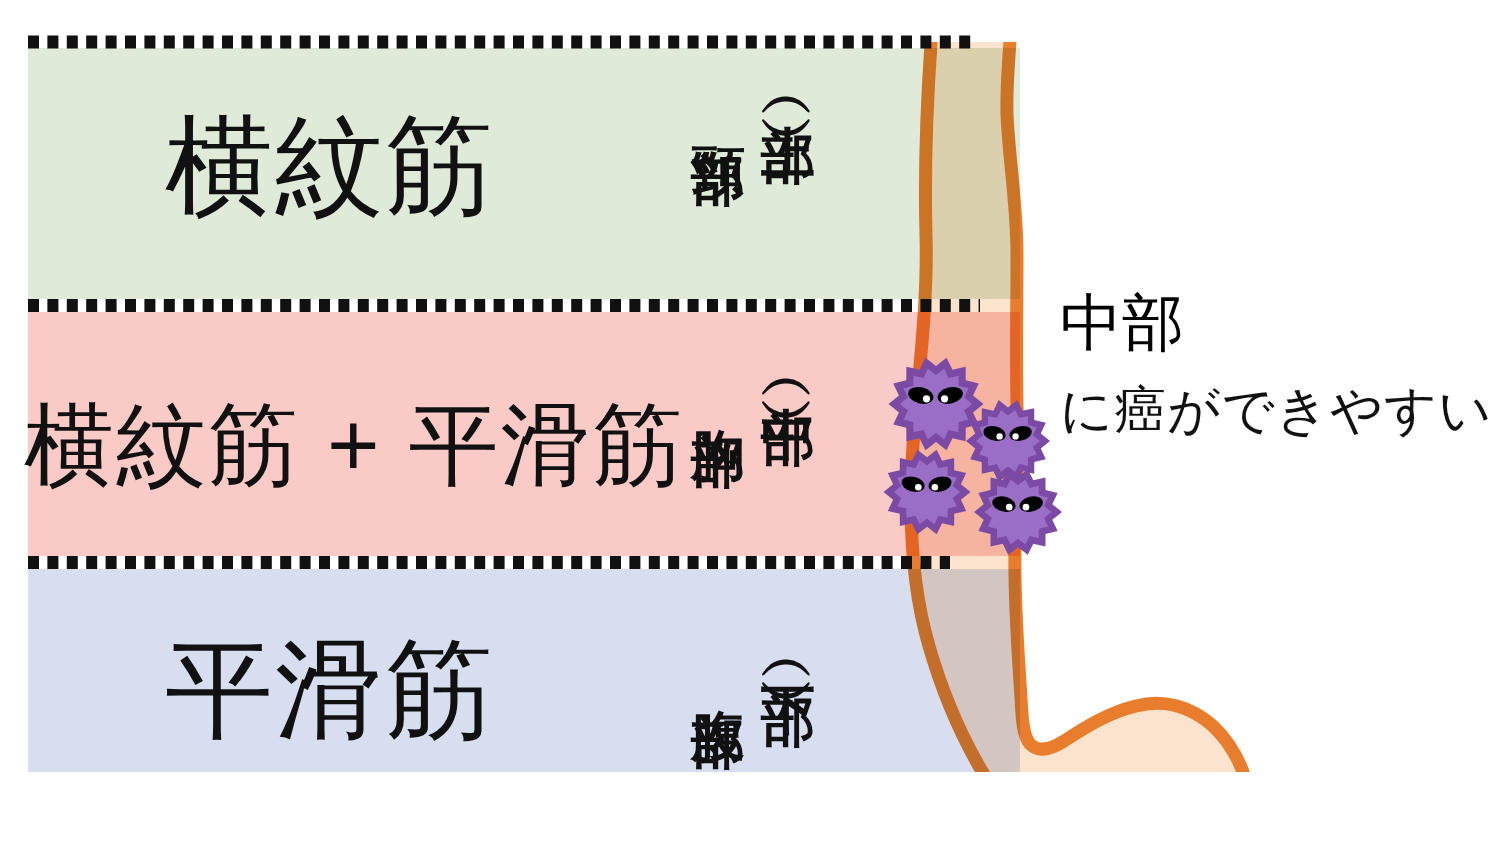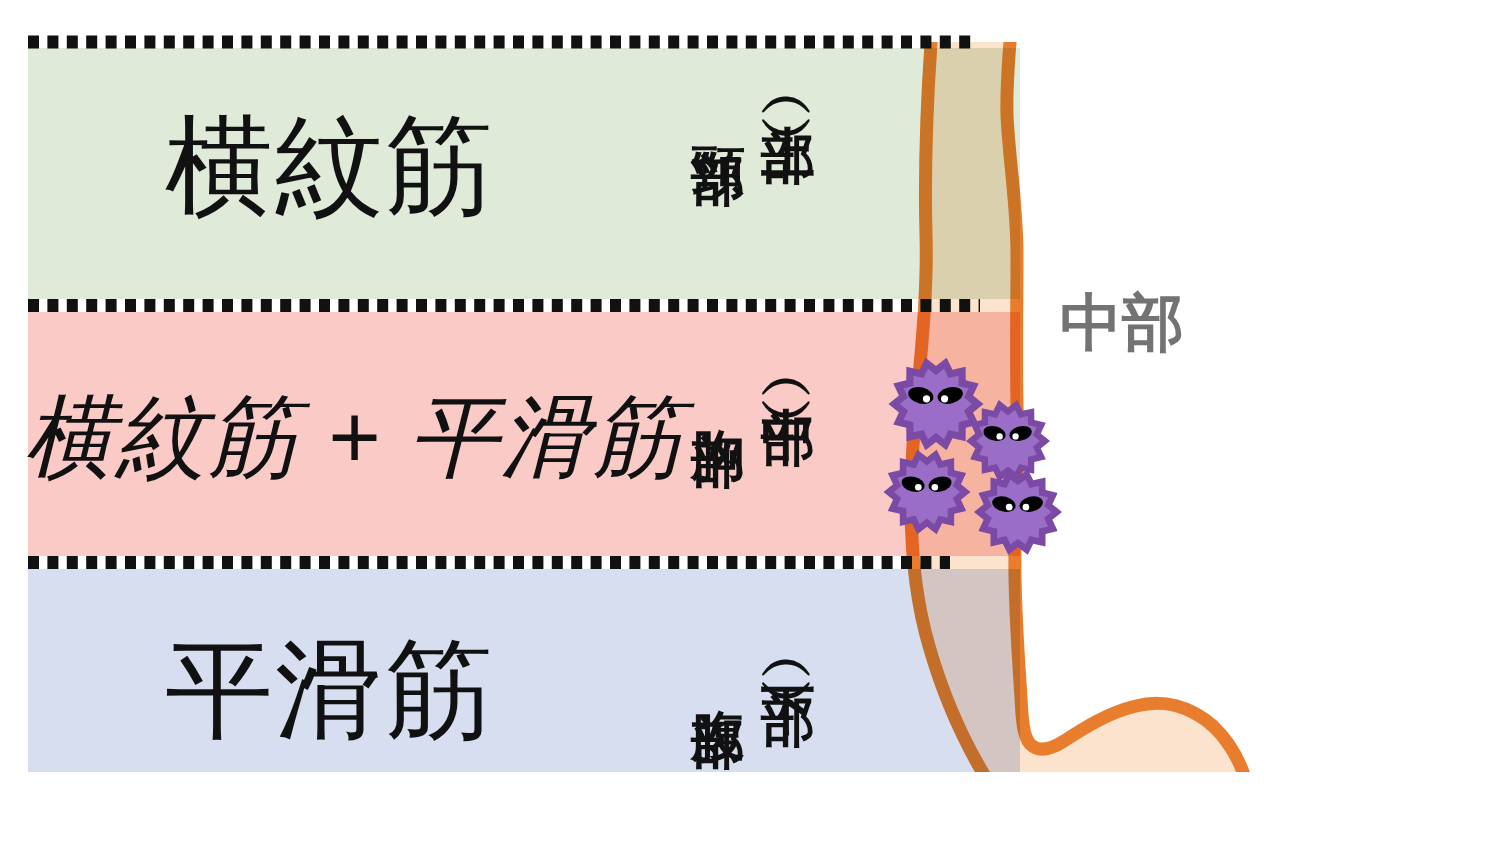--- a/index.html
+++ b/index.html
@@ -17,21 +17,21 @@
   .muscle-label{
     left:24px;width:612px;text-align:center;
     font-size:108px;letter-spacing:2px;font-weight:500;
   }
   .muscle-label.mid{font-size:90px;}
   .v-col{
     writing-mode:vertical-rl;text-orientation:mixed;
     font-size:54px;font-weight:600;letter-spacing:2px;
   }
   .ann{left:1060px;z-index:3;}
-  .ann-highlight{font-size:62px;color:#737373;font-weight:700;}
+  .ann-highlight{font-size:62px;color:#000000;font-weight:400;}
   .ann-text{font-size:52px;margin-top:30px;letter-spacing:1px;}
 </style>
 </head>
 <body>
 
 <div class="stage">
 
   <svg width="1502" height="852" viewBox="0 0 1502 852">
     <defs>
       <clipPath id="cut">
@@ -84,29 +84,30 @@
     <line x1="28" y1="562.5" x2="950" y2="562.5" stroke-width="13" stroke-dasharray="11 8.4" stroke="#111111"></line>
     <line x1="28" y1="829.5" x2="1008" y2="829.5" stroke-width="13" stroke-dasharray="11 8.4" stroke="#111111"></line>
 
     <use href="#cancer-cell" transform="translate(936,404) scale(0.95)"></use>
     <use href="#cancer-cell" transform="translate(1008,441) scale(0.84)"></use>
     <use href="#cancer-cell" transform="translate(927,492) scale(0.87)"></use>
     <use href="#cancer-cell" transform="translate(1018,512) scale(0.88)"></use>
   </svg>
 
   <div class="txt muscle-label" style="top:112px;">横紋筋</div>
-  <div class="txt muscle-label mid" style="top:392px;font-style:italic;">横紋筋 + 平滑筋</div>
+  <div class="txt muscle-label mid" style="top:400px;">横紋筋 + 平滑筋</div>
   <div class="txt muscle-label" style="top:624px;margin-top:12px;">平滑筋</div>
 
   <div class="txt v-col" style="left:762px;top:80px;">（上部）</div>
   <div class="txt v-col" style="left:692px;top:104px;">頸部</div>
 
   <div class="txt v-col" style="left:762px;top:362px;">（中部）</div>
   <div class="txt v-col" style="left:692px;top:386px;">胸部</div>
 
   <div class="txt v-col" style="left:762px;top:643px;">（下部）</div>
   <div class="txt v-col" style="left:692px;top:667px;">腹部</div>
 
   <div class="txt ann" style="top:292px;">
     <div class="ann-highlight">中部</div>
+    <div class="ann-text">に癌ができやすい</div>
   </div>
 
 </div>
 
 </body></html>

